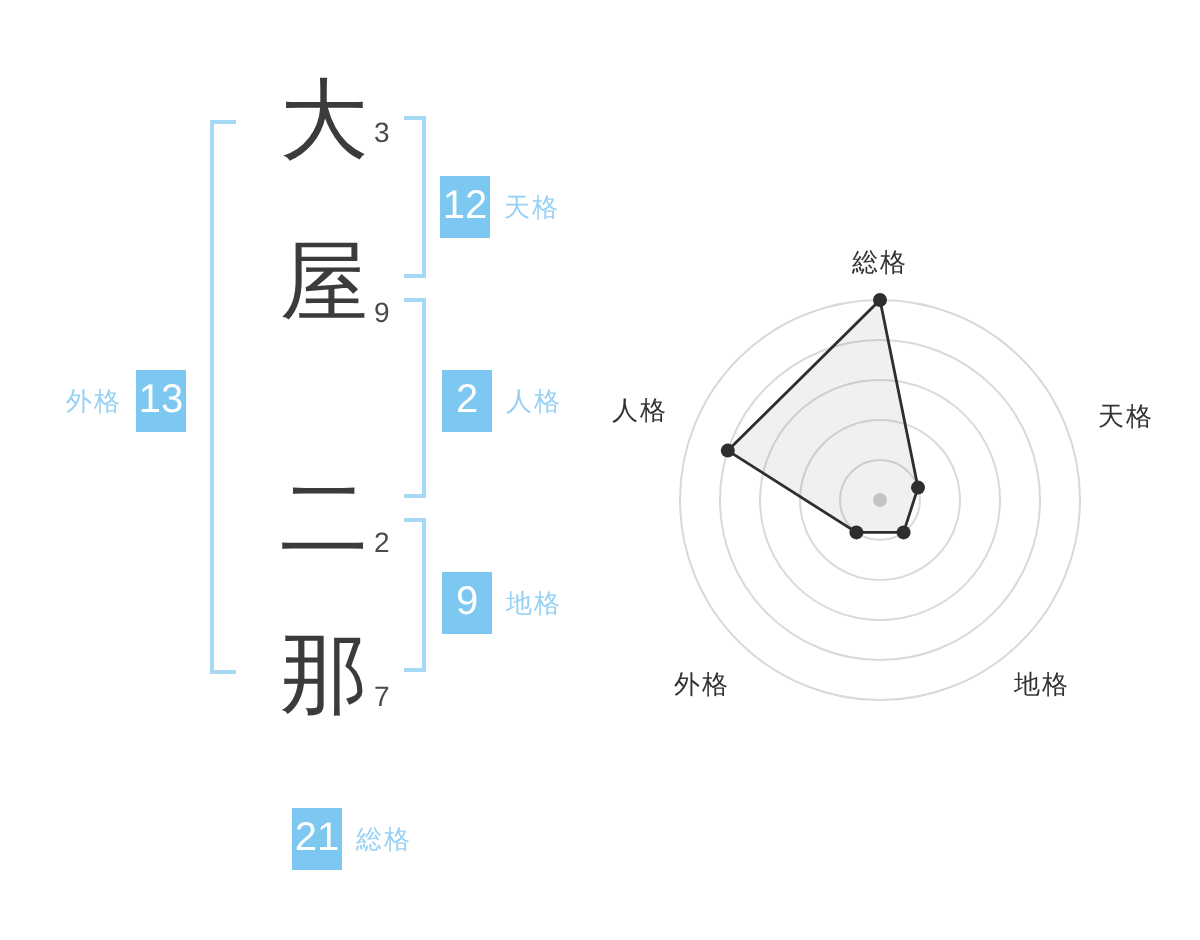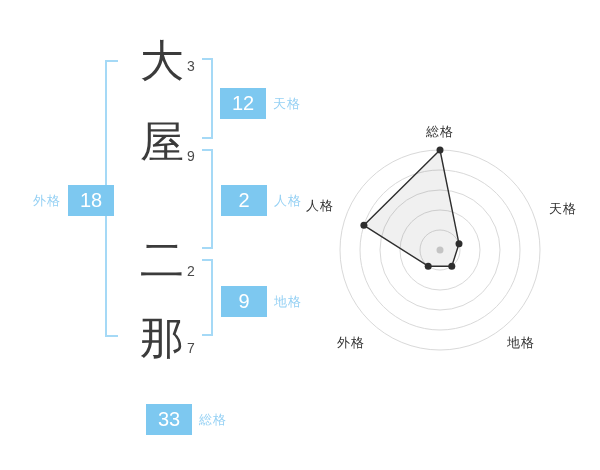--- a/index.html
+++ b/index.html
@@ -17,21 +17,21 @@
     position:absolute;left:187px;width:16px;height:14px;
     font-size:14px;line-height:14px;color:var(--stroke-num,#4a4a4a);
   }
   
   .bracket{position:absolute;box-sizing:border-box;border:2px solid var(--bracket,#a5d9f6);}
   .bracket.open-right{border-right:none;}
   .bracket.open-left{border-left:none;}
   
   .gaku{position:absolute;display:flex;align-items:center;gap:7px;}
   .gaku .box{
-    width:46px;height:31px;background:var(--badge-bg,#7dc8f0);
+    width:25px;height:31px;background:var(--badge-bg,#7dc8f0);
     color:var(--badge-text,#ffffff);font-size:20px;
     display:flex;align-items:center;justify-content:center;flex:0 0 auto;
   }
   .gaku .lbl{font-size:13px;letter-spacing:1px;color:var(--label-text,#96d1f4);white-space:nowrap;}
   
   #radar{position:absolute;left:285px;top:105px;}
 </style>
 </head>
 <body>
 
@@ -59,24 +59,24 @@
   <div class="gaku" style="left:221px;top:185px">
     <span class="box">2</span>
     <span class="lbl">人格</span>
   </div>
   <div class="gaku" style="left:221px;top:286px">
     <span class="box">9</span>
     <span class="lbl">地格</span>
   </div>
   <div class="gaku" style="left:33px;top:185px">
     <span class="lbl">外格</span>
-    <span class="box">18</span>
+    <span class="box">13</span>
   </div>
   <div class="gaku" style="left:146px;top:404px">
-    <span class="box">33</span>
+    <span class="box">21</span>
     <span class="lbl">総格</span>
   </div>
 
   <svg id="radar" width="310" height="290" viewBox="0 0 310 290">
       <circle cx="155" cy="145" r="20" fill="none" stroke="#d9d9d9" stroke-width="1"></circle>
       <circle cx="155" cy="145" r="40" fill="none" stroke="#d9d9d9" stroke-width="1"></circle>
       <circle cx="155" cy="145" r="60" fill="none" stroke="#d9d9d9" stroke-width="1"></circle>
       <circle cx="155" cy="145" r="80" fill="none" stroke="#d9d9d9" stroke-width="1"></circle>
       <circle cx="155" cy="145" r="100" fill="none" stroke="#d9d9d9" stroke-width="1"></circle>
       <polygon points="155.0,45.0 174.0,138.8 166.8,161.2 143.2,161.2 78.9,120.3" fill="rgba(90,90,90,0.09)" stroke="#2e2e2e" stroke-width="1.4" stroke-linejoin="round"></polygon>

